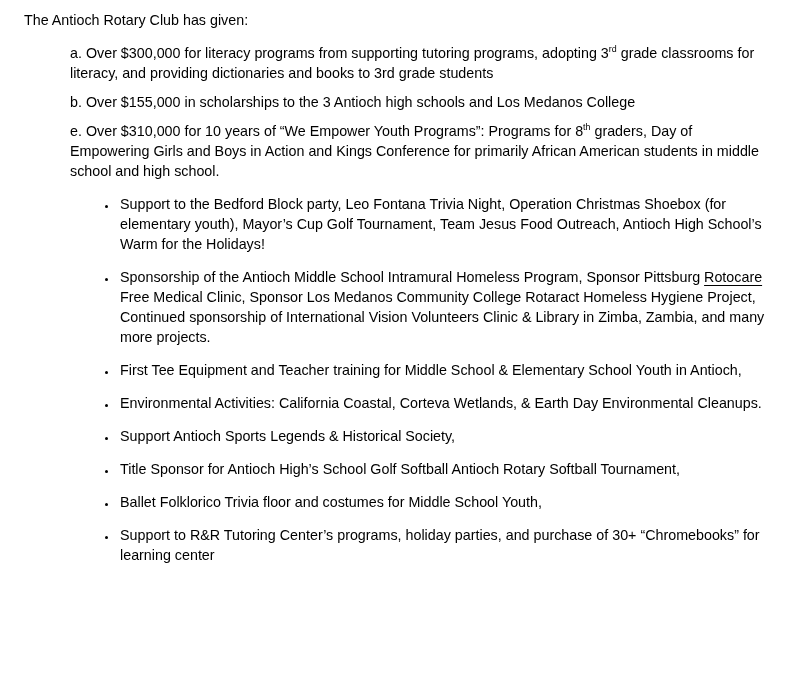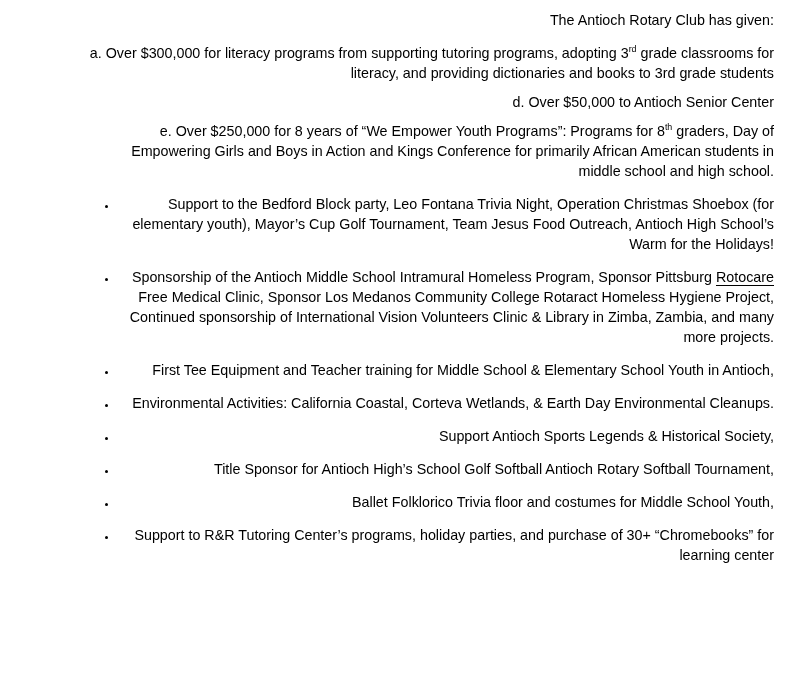--- a/index.html
+++ b/index.html
@@ -12,27 +12,26 @@
     width: 798px;
     height: 688px;
     box-sizing: border-box;
     padding: 10px 24px 0 24px;
     background: #ffffff;
     color: #000000;
     font-family: "Liberation Sans", "DejaVu Sans", sans-serif;
     font-size: 14.3px;
     line-height: 20px;
     overflow: hidden;
-    text-align: right;
   }
   .intro {
     margin: 0 0 13px 0;
   }
   .lettered-item {
-    margin: 0 0 9px 64px;
+    margin: 0 0 9px 46px;
     max-width: 700px;
   }
   .bullet-list {
     margin: 13px 0 0 50px;
     padding: 0 0 0 44px;
     max-width: 660px;
     list-style: disc outside;
   }
   .bullet-list li {
     margin: 0 0 13px 0;
@@ -57,22 +56,22 @@
   }
 </style>
 </head>
 <body>
 
 <div class="page">
   <p class="intro">The Antioch Rotary Club has given:</p>
 
   <div>
       <p class="lettered-item"><span>a. </span><span>Over $300,000 for literacy programs from supporting tutoring programs, adopting 3</span><sup>rd</sup><span> grade classrooms for literacy, and providing dictionaries and books to 3rd grade students</span></p>
-      <p class="lettered-item"><span>d. </span><span>Over $50,000 to Antioch Senior Center</span></p>
-      <p class="lettered-item"><span>e. </span><span>Over $250,000 for 8 years of “We Empower Youth Programs”: Programs for 8</span><sup>th</sup><span> graders, Day of Empowering Girls and Boys in Action and Kings Conference for primarily African American students in middle school and high school.</span></p>
+      <p class="lettered-item"><span>b. </span><span>Over $155,000 in scholarships to the 3 Antioch high schools and Los Medanos College</span></p>
+      <p class="lettered-item"><span>e. </span><span>Over $310,000 for 10 years of “We Empower Youth Programs”: Programs for 8</span><sup>th</sup><span> graders, Day of Empowering Girls and Boys in Action and Kings Conference for primarily African American students in middle school and high school.</span></p>
     </div>
 
   <ul class="bullet-list">
       <li><span>Support to the Bedford Block party, Leo Fontana Trivia Night, Operation Christmas Shoebox (for elementary youth), Mayor’s Cup Golf Tournament, Team Jesus Food Outreach, Antioch High School’s Warm for the Holidays!</span></li>
       <li><span>Sponsorship of the Antioch Middle School Intramural Homeless Program, Sponsor Pittsburg </span><span class="misspelled">Rotocare</span><span> Free Medical Clinic, Sponsor Los Medanos Community College Rotaract Homeless Hygiene Project, Continued sponsorship of International Vision Volunteers Clinic &amp; Library in Zimba, Zambia, and many more projects.</span></li>
       <li><span>First Tee Equipment and Teacher training for Middle School &amp; Elementary School Youth in Antioch,</span></li>
       <li><span>Environmental Activities: California Coastal, Corteva Wetlands, &amp; Earth Day Environmental Cleanups.</span></li>
       <li><span>Support Antioch Sports Legends &amp; Historical Society,</span></li>
       <li><span>Title Sponsor for Antioch High’s School Golf Softball Antioch Rotary Softball Tournament,</span></li>
       <li><span>Ballet Folklorico Trivia floor and costumes for Middle School Youth,</span></li>

